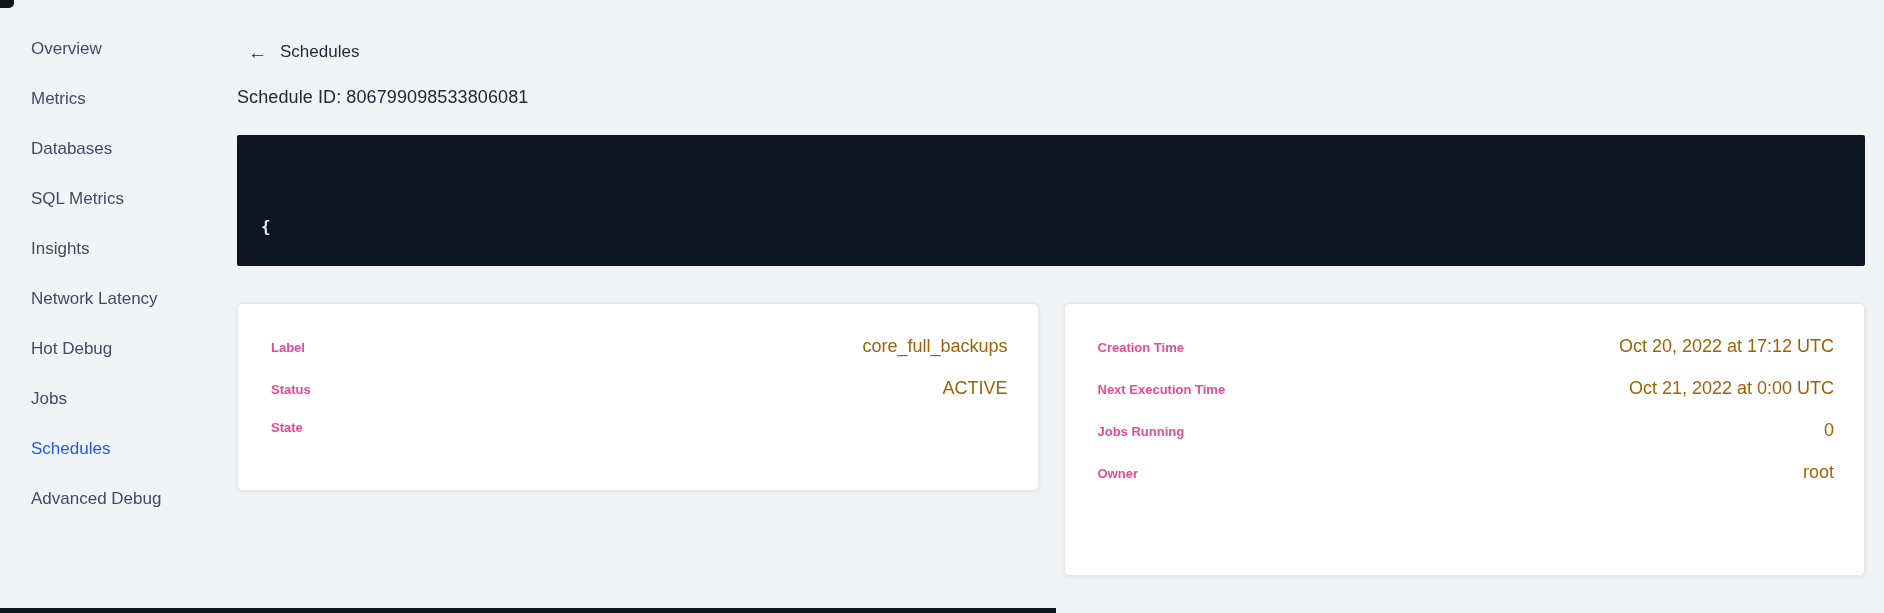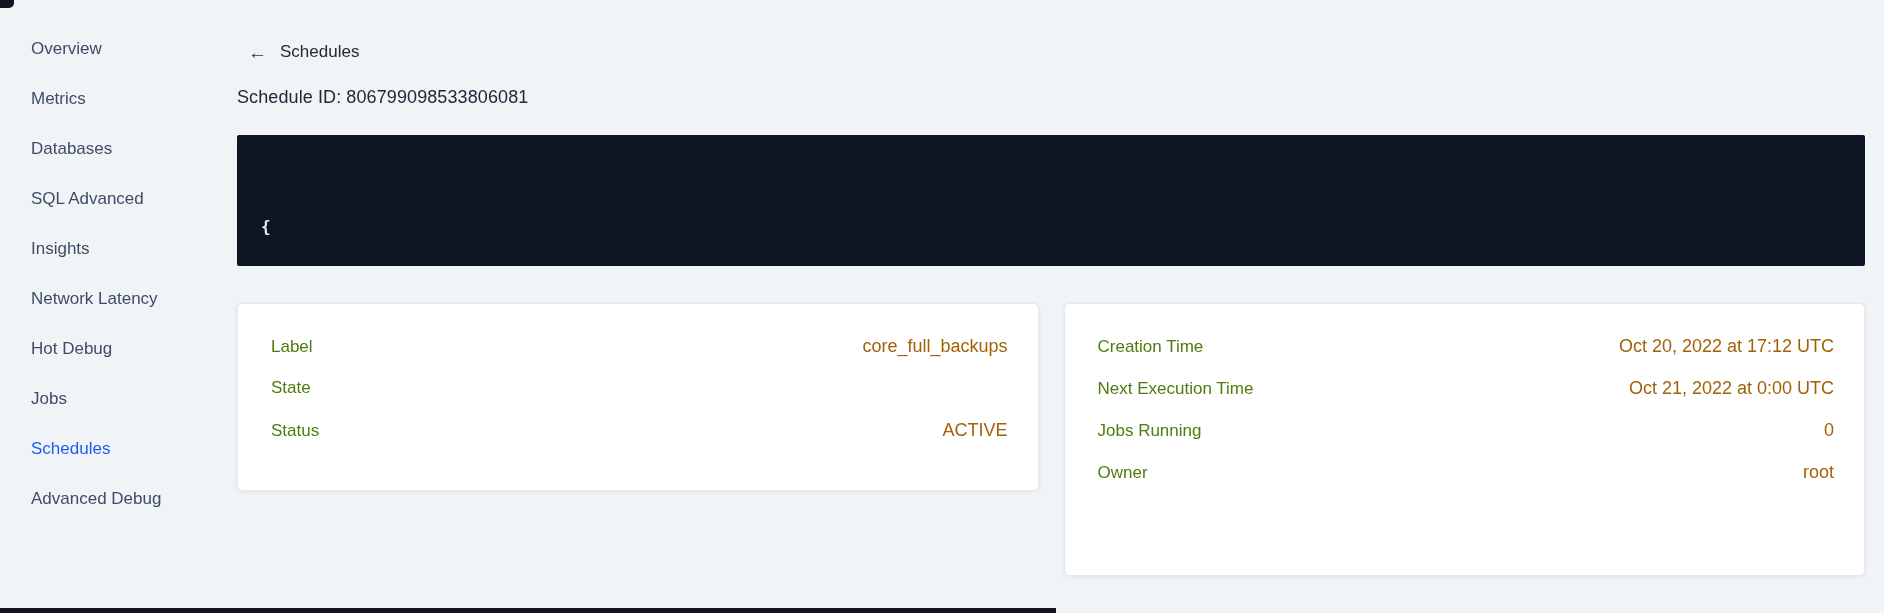--- a/index.html
+++ b/index.html
@@ -92,23 +92,23 @@
   .card.card-summary { height: 188px; }
   .card.card-schedule { height: 273px; }
   .detail-row {
     display: flex;
     justify-content: space-between;
     align-items: baseline;
     margin-bottom: 21px;
     min-height: 21px;
   }
   .detail-label {
-    font-size: 17px;
-    font-weight: 400;
-    color: #4d7c0f;
+    font-size: 13px;
+    font-weight: 700;
+    color: #ec4899;
   }
   .detail-value {
     font-size: 18px;
     font-weight: 400;
     color: #a16207;
     text-align: left;
   }
 
   
   .corner-notch {
@@ -127,21 +127,21 @@
 </style>
 </head>
 <body>
 
 <div class="app">
 
   <aside class="sidebar">
     <div class="nav-item">Overview</div>
     <div class="nav-item">Metrics</div>
     <div class="nav-item">Databases</div>
-    <div class="nav-item">SQL Advanced</div>
+    <div class="nav-item">SQL Metrics</div>
     <div class="nav-item">Insights</div>
     <div class="nav-item">Network Latency</div>
     <div class="nav-item">Hot Debug</div>
     <div class="nav-item">Jobs</div>
     <div class="nav-item active">Schedules</div>
     <div class="nav-item">Advanced Debug</div>
   </aside>
 
   <main class="main">
 
@@ -159,26 +159,26 @@
     </div>
 
     <div class="cards">
 
       <section class="card card-summary">
         <div class="detail-row">
           <span class="detail-label">Label</span>
           <span class="detail-value">core_full_backups</span>
         </div>
         <div class="detail-row">
+          <span class="detail-label">Status</span>
+          <span class="detail-value">ACTIVE</span>
+        </div>
+        <div class="detail-row">
           <span class="detail-label">State</span>
           <span class="detail-value"></span>
-        </div>
-        <div class="detail-row">
-          <span class="detail-label">Status</span>
-          <span class="detail-value">ACTIVE</span>
         </div>
       </section>
 
       <section class="card card-schedule">
         <div class="detail-row">
           <span class="detail-label">Creation Time</span>
           <span class="detail-value">Oct 20, 2022 at 17:12 UTC</span>
         </div>
         <div class="detail-row">
           <span class="detail-label">Next Execution Time</span>

